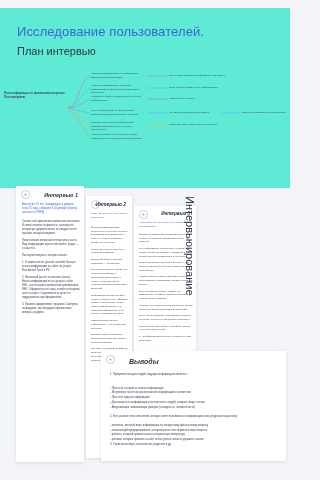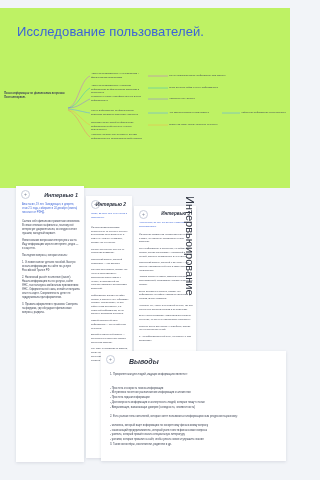--- a/index.html
+++ b/index.html
@@ -5,21 +5,21 @@
   html,body{margin:0;padding:0;}
   body{
     width:290px;height:480px;overflow:hidden;
     background:#f2f4f8;
     font-family:"Liberation Sans",sans-serif;
     color:#2b3342;
   }
   .page{position:relative;width:290px;height:480px;background:#f2f4f8;}
 
   
-  .slide-top{position:absolute;left:0;top:8px;width:290px;height:180px;background:#bef264;}
+  .slide-top{position:absolute;left:0;top:8px;width:290px;height:180px;background:#5eead4;}
   .title-main{
     position:absolute;left:17px;top:16px;
     font-size:13px;font-weight:400;color:#3b64d8;letter-spacing:.1px;
   }
   .title-sub{
     position:absolute;left:17px;top:37px;
     font-size:11px;font-weight:400;color:#2f3542;
   }
 
   
@@ -105,20 +105,21 @@
   .concl-body .gap{height:5px;}
 </style>
 </head>
 <body>
 
 <div class="page">
 
   <div class="slide-top">
 
     <div class="title-main">Исследование пользователей.</div>
+    <div class="title-sub">План интервью</div>
 
     <div class="mindmap">
 
       <svg class="mm-svg" viewBox="0 0 290 88">
 
         <path d="M68 42 C 78 40, 80 14, 90 10" stroke="#c46fd0" stroke-width=".55" fill="none"></path>
         <path d="M68 42 C 78 41, 82 26, 90 22" stroke="#3ec4bd" stroke-width=".55" fill="none"></path>
         <path d="M68 42 C 78 42, 83 36, 90 33" stroke="#8f7fe0" stroke-width=".55" fill="none"></path>
         <path d="M68 43 C 78 44, 83 46, 90 47" stroke="#56a8f5" stroke-width=".55" fill="none"></path>
         <path d="M68 43 C 78 46, 83 56, 90 59" stroke="#f0b84a" stroke-width=".55" fill="none"></path>

